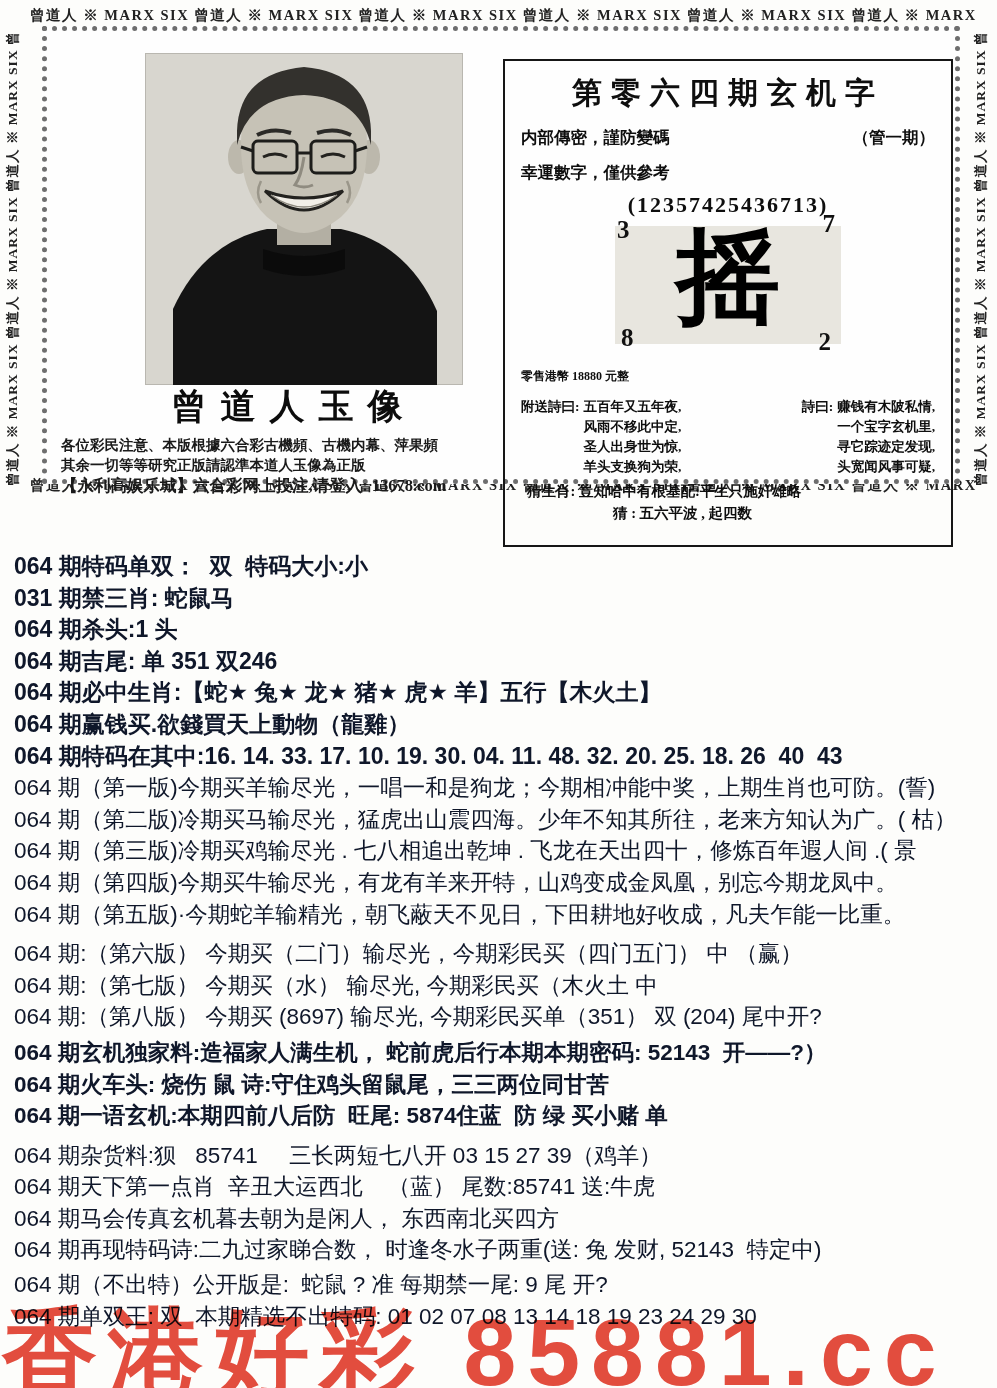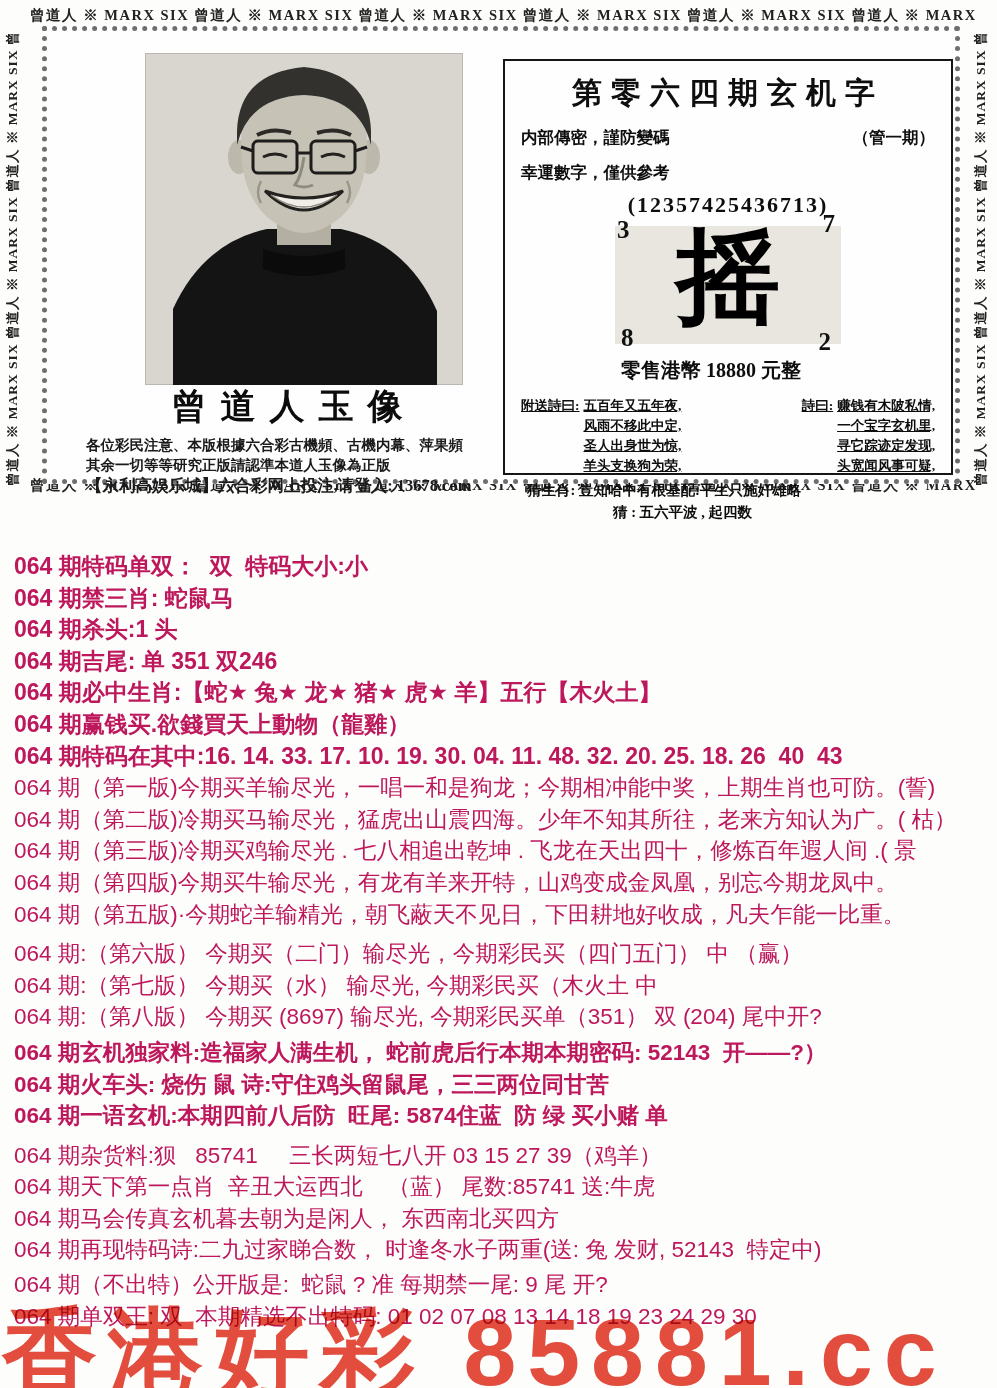--- a/index.html
+++ b/index.html
@@ -19,46 +19,46 @@
   .vstrip.right{left:972px;top:486px;}
   .ornament-box{position:absolute;left:42px;top:26px;width:908px;height:448px;
                 border:5px dotted #6e6e6e;background:#fefefe;}
   
   .portrait{position:absolute;left:98px;top:22px;width:318px;height:332px;}
   .portrait-caption{position:absolute;left:38px;top:352px;width:418px;text-align:center;
                     font-family:"Liberation Serif","DejaVu Serif",serif;
                     font-size:35px;font-weight:bold;letter-spacing:14px;color:#0c0c0c;}
   .notices{position:absolute;left:14px;top:404px;width:452px;line-height:20px;
            font-family:"Liberation Serif","DejaVu Serif",serif;
-           font-size:14.5px;font-weight:bold;color:#1a1a1a;margin-left:25px;}
+           font-size:14.5px;font-weight:bold;color:#1a1a1a;}
   .notices .n3{font-size:16.5px;margin-top:1px;}
   
-  .mystery{position:absolute;left:456px;top:28px;width:450px;height:416px;
+  .mystery{position:absolute;left:456px;top:28px;width:450px;height:488px;
            border:2px solid #161616;box-sizing:border-box;padding:8px 16px 0 16px;
            font-family:"Liberation Serif","DejaVu Serif",serif;color:#0e0e0e;}
   .m-title{text-align:center;font-size:30px;font-weight:bold;letter-spacing:9px;margin-top:4px;}
   .m-row1{display:flex;justify-content:space-between;font-size:16.5px;font-weight:bold;margin-top:13px;}
   .m-row2{font-size:16.5px;font-weight:bold;margin-top:13px;}
   .m-lucky{text-align:center;font-size:22px;font-weight:bold;letter-spacing:2px;margin-top:8px;}
   .m-charblock{position:relative;width:226px;height:118px;margin:8px auto 0 auto;background:#e8e6df;}
   .m-bigchar{position:absolute;left:0;right:0;top:-8px;text-align:center;
              font-size:104px;font-weight:bold;line-height:118px;color:#000;}
   .m-num{position:absolute;font-size:25px;font-weight:bold;color:#111;}
   .m-num.tl{left:2px;top:-10px;}  .m-num.tr{right:6px;top:-16px;}
   .m-num.bl{left:6px;bottom:-8px;} .m-num.br{right:10px;bottom:-12px;}
-  .m-price{text-align:center;padding-right:34px;font-size:20px;font-weight:bold;margin-top:13px;}
+  .m-price{text-align:left;padding-right:34px;font-size:12px;font-weight:bold;margin-top:24px;}
   .m-poems{display:flex;justify-content:space-between;margin-top:12px;
            font-size:13.5px;font-weight:bold;line-height:20px;}
-  .m-poemcol{display:flex;text-decoration:underline;}
+  .m-poemcol{display:flex;}
   .m-poemlabel{margin-right:4px;}
   .m-guessrow{display:flex;font-size:14.5px;font-weight:bold;margin-top:5px;padding:0 6px;}
   .m-guess2{font-size:14.5px;font-weight:bold;margin-top:3px;padding-left:92px;}
   
   .body-lines{position:absolute;left:14px;top:551px;right:2px;}
-  .body-line{font-size:22.5px;line-height:31.6px;white-space:pre;color:#be185d;font-weight:400;}
+  .body-line{font-size:22.5px;line-height:31.6px;white-space:pre;color:#0f172a;font-weight:400;}
   .body-line:nth-child(-n+7){font-weight:700;font-size:23px;}
   .body-line:nth-child(16),.body-line:nth-child(17),.body-line:nth-child(18){font-weight:600;}
   .body-line:nth-child(13){margin-top:8px;}
   .body-line:nth-child(16){margin-top:4px;}
   .body-line:nth-child(19){margin-top:8px;}
   .body-line:nth-child(23){margin-top:3px;}
   .body-line:nth-child(25),.body-line:nth-child(26){font-weight:700;}
   
   .watermark{position:absolute;left:2px;top:1290px;white-space:nowrap;
              font-size:95px;font-weight:bold;letter-spacing:11px;
@@ -167,21 +167,21 @@
       <div class="m-guessrow">
         <span>猜生肖: 豈知哈中有根基</span>
         <span>配:平生只施奸雄略</span>
       </div>
       <div class="m-guess2">猜 : 五六平波 , 起四数</div>
     </div>
   </div>
 
   <div class="body-lines">
       <div class="body-line">064 期特码单双：  双  特码大小:小</div>
-      <div class="body-line">064 期禁三肖: 蛇鼠马</div>
+      <div class="body-line">031 期禁三肖: 蛇鼠马</div>
       <div class="body-line">064 期杀头:1 头</div>
       <div class="body-line">064 期吉尾: 单 351 双246</div>
       <div class="body-line">064 期必中生肖:【蛇★ 兔★ 龙★ 猪★ 虎★ 羊】五行【木火土】</div>
       <div class="body-line">064 期赢钱买.欲錢買天上動物（龍雞）</div>
       <div class="body-line">064 期特码在其中:16. 14. 33. 17. 10. 19. 30. 04. 11. 48. 32. 20. 25. 18. 26  40  43</div>
       <div class="body-line">064 期（第一版)今期买羊输尽光，一唱一和是狗龙；今期相冲能中奖，上期生肖也可防。(誓)</div>
       <div class="body-line">064 期（第二版)冷期买马输尽光，猛虎出山震四海。少年不知其所往，老来方知认为广。( 枯）</div>
       <div class="body-line">064 期（第三版)冷期买鸡输尽光 . 七八相追出乾坤 . 飞龙在天出四十，修炼百年遐人间 .( 景</div>
       <div class="body-line">064 期（第四版)今期买牛输尽光，有龙有羊来开特，山鸡变成金凤凰，别忘今期龙凤中。</div>
       <div class="body-line">064 期（第五版)·今期蛇羊输精光，朝飞蔽天不见日，下田耕地好收成，凡夫乍能一比重。</div>

